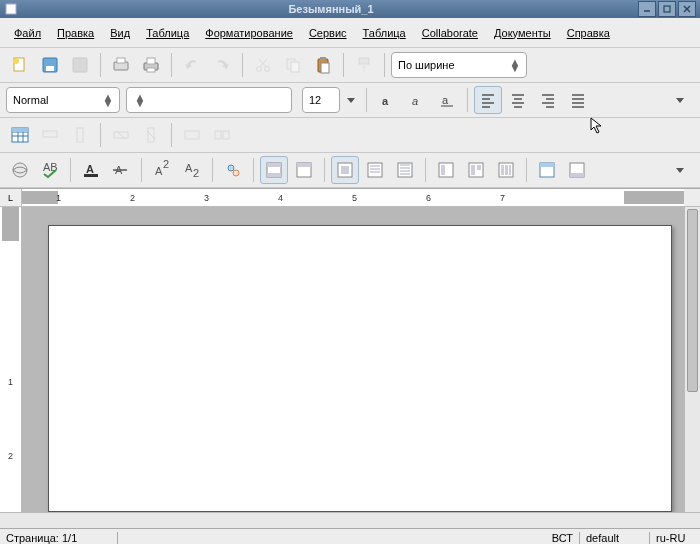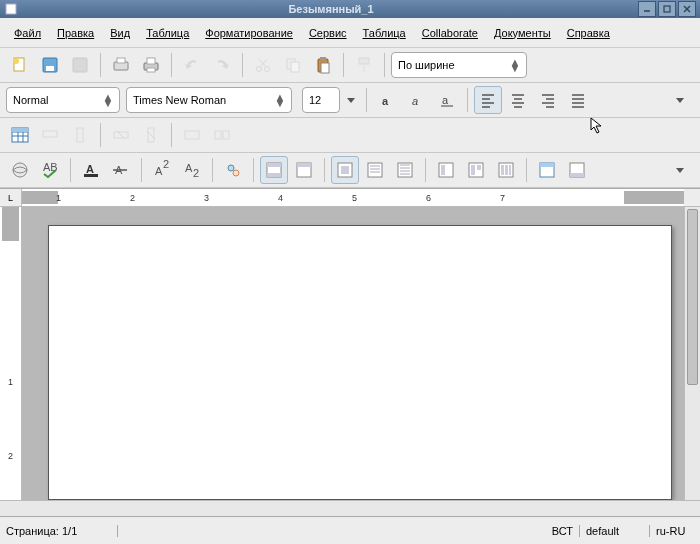--- a/index.html
+++ b/index.html
@@ -27,21 +27,21 @@
 .hruler .shade { position: absolute; top: 2px; bottom: 2px; background: #b0b0b0; }
 .vruler { width: 22px; background: #fff; border-right: 1px solid #bbb; position: relative; overflow: hidden; }
 .vruler .shade { position: absolute; left: 2px; right: 2px; background: #b0b0b0; }
 .rtick { position: absolute; font-size: 9px; color: #333; }
 .workspace { flex: 1; background: #b8b8b8; overflow: auto; position: relative; }
 .page { position: absolute; top: 18px; left: 26px; right: 12px; bottom: 0; background: #fff; border: 1px solid #555; box-shadow: 2px 2px 4px rgba(0,0,0,0.3); }
 .scrollv { width: 16px; background: #e8e8e8; border-left: 1px solid #bbb; position: relative; }
 .scrollv .thumb { position: absolute; top: 2px; left: 2px; right: 2px; height: 60%; background: #c4c4c4; border: 1px solid #999; border-radius: 2px; }
 .scrollh-row { height: 16px; display: flex; background: #e8e8e8; border-top: 1px solid #bbb; }
 .scrollh { flex: 1; position: relative; margin-left: 22px; }
-.statusbar { height: 28px; background: #ededed; border-top: 1px solid #aaa; display: flex; align-items: center; }
+.statusbar { height: 16px; background: #ededed; border-top: 1px solid #aaa; display: flex; align-items: flex-end; }
 .statusbar .cell { border-right: 1px solid #aaa; padding: 0 6px; display: flex; align-items: center; }
 .more { margin-left: auto; }
 </style>
 </head>
 <body>
 
 <div class="titlebar">
   <span class="ticon">
     <svg width="14" height="14">
         <rect x="2" y="2" width="10" height="10" fill="#fff" stroke="#aac"></rect>
@@ -165,21 +165,20 @@
 
 <div class="toolbar">
   <div class="combo" style="width:114px">
     <span class="ctext">Normal</span>
     <span class="carrow-updown">
         <span>▲</span>
         <span>▼</span>
       </span>
   </div>
   <div class="combo" style="width:166px;margin-left:4px">
-    <span class="ctext">Times New Roman</span>
     <span class="carrow-updown">
         <span>▲</span>
         <span>▼</span>
       </span>
   </div>
   <div class="combo" style="width:38px;margin-left:8px">
     <span class="ctext">12</span>
   </div>
   <div class="tbtn" style="width:18px">
       <svg width="10" height="10">

